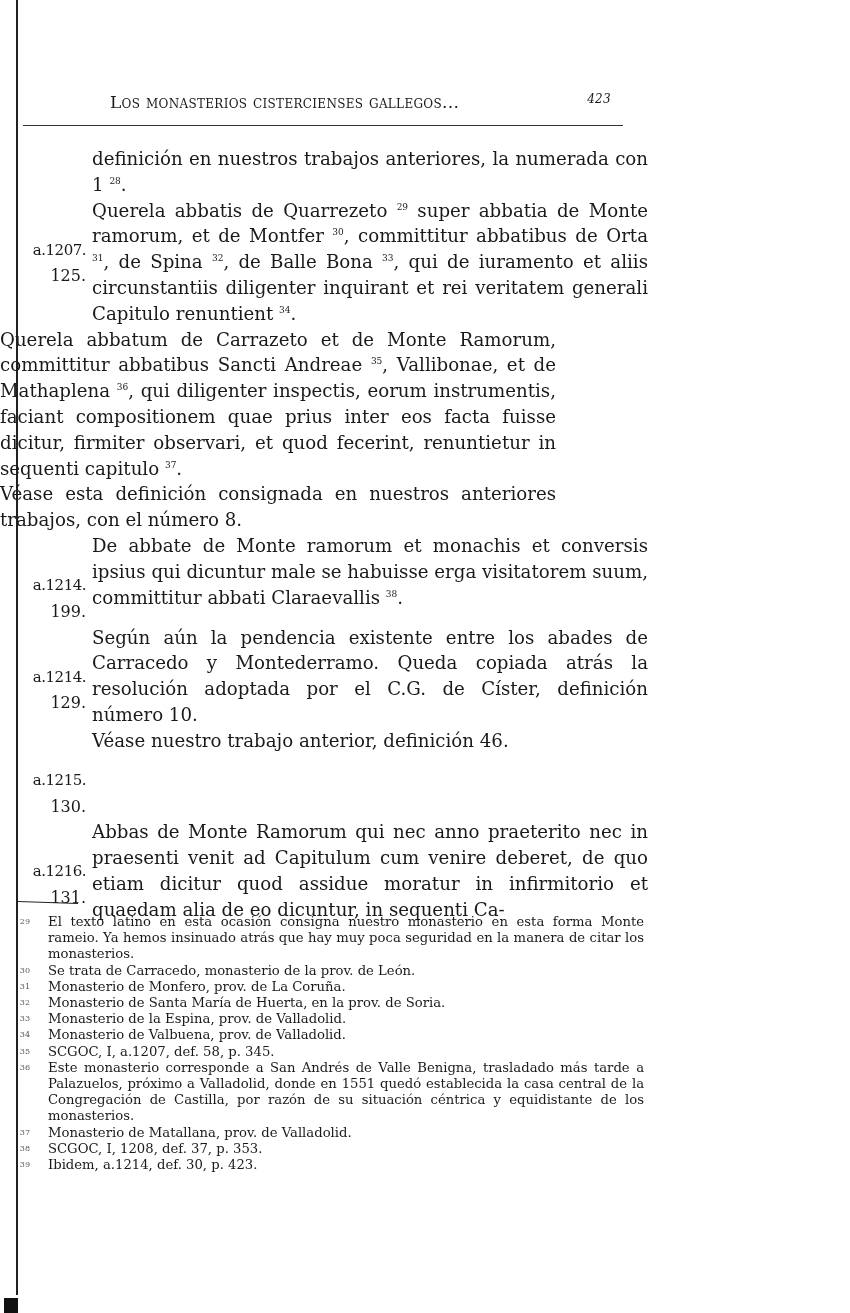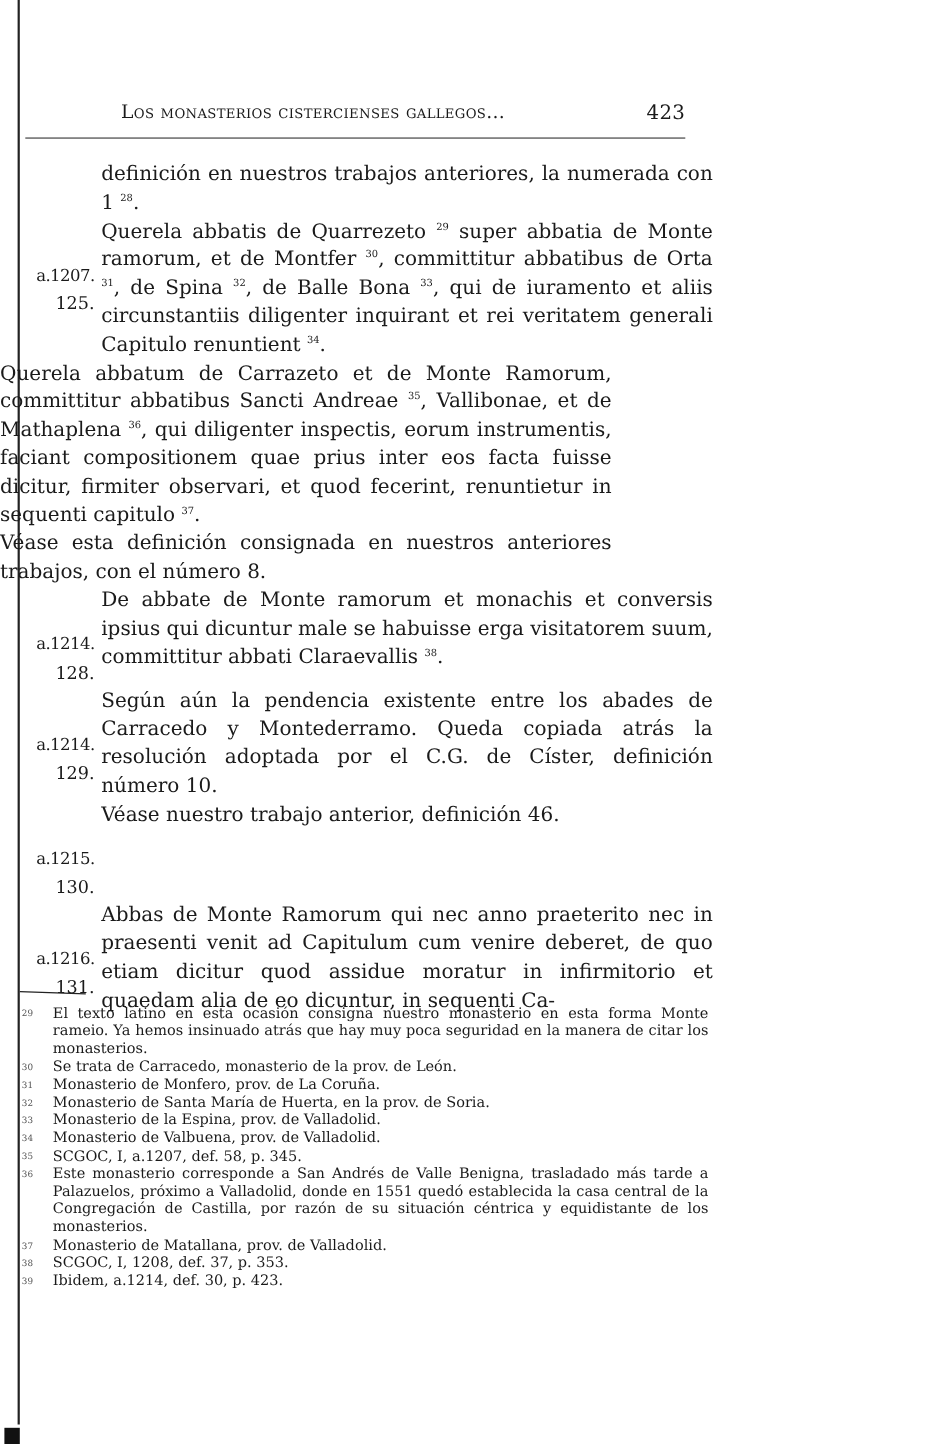--- a/index.html
+++ b/index.html
@@ -13,21 +13,21 @@
     }
     .margin-foot {
       position: absolute; left: 4px; top: 1298px; width: 14px; height: 15px;
       background: #111;
     }
     .running-head {
       position: absolute; left: 93px; top: 92px; width: 530px; height: 26px;
       font-size: 17px; letter-spacing: 0.3px;
     }
     .running-head .title { position: absolute; left: 17px; top: 0; font-variant: small-caps; }
-    .running-head .page-no { position: absolute; right: 0; top: 0; font-size: 18px; }
+    .running-head .page-no { position: absolute; right: 12px; top: 0; font-size: 12px; font-style: italic; }
     .head-rule {
       position: absolute; left: 23px; top: 125px; width: 600px; height: 1px;
       background: #333;
     }
     .body-text {
       position: absolute; left: 0; top: 146px; width: 660px;
       font-size: 18.2px; line-height: 25.8px;
     }
     .entry { position: relative; display: flex; }
     .entry .gutter {
@@ -86,21 +86,21 @@
         </div>
       </div>
       <div class="entry">
         <div class="text">
           <p><span>Véase esta definición consignada en nuestros anteriores trabajos, con el número 8.</span></p>
         </div>
       </div>
       <div class="entry">
         <div class="gutter">
           <div class="year">a.1214.</div>
-          <div>128.</div>
+          <div>199.</div>
         </div>
         <div class="text">
           <p><span>De abbate de Monte ramorum et monachis et conversis ipsius qui dicuntur male se habuisse erga visitatorem suum, committitur abbati Claraevallis </span><sup>38</sup><span>.</span></p>
         </div>
       </div>
       <div class="entry">
         <div class="gutter">
           <div class="year">a.1214.</div>
           <div>129.</div>
         </div>

